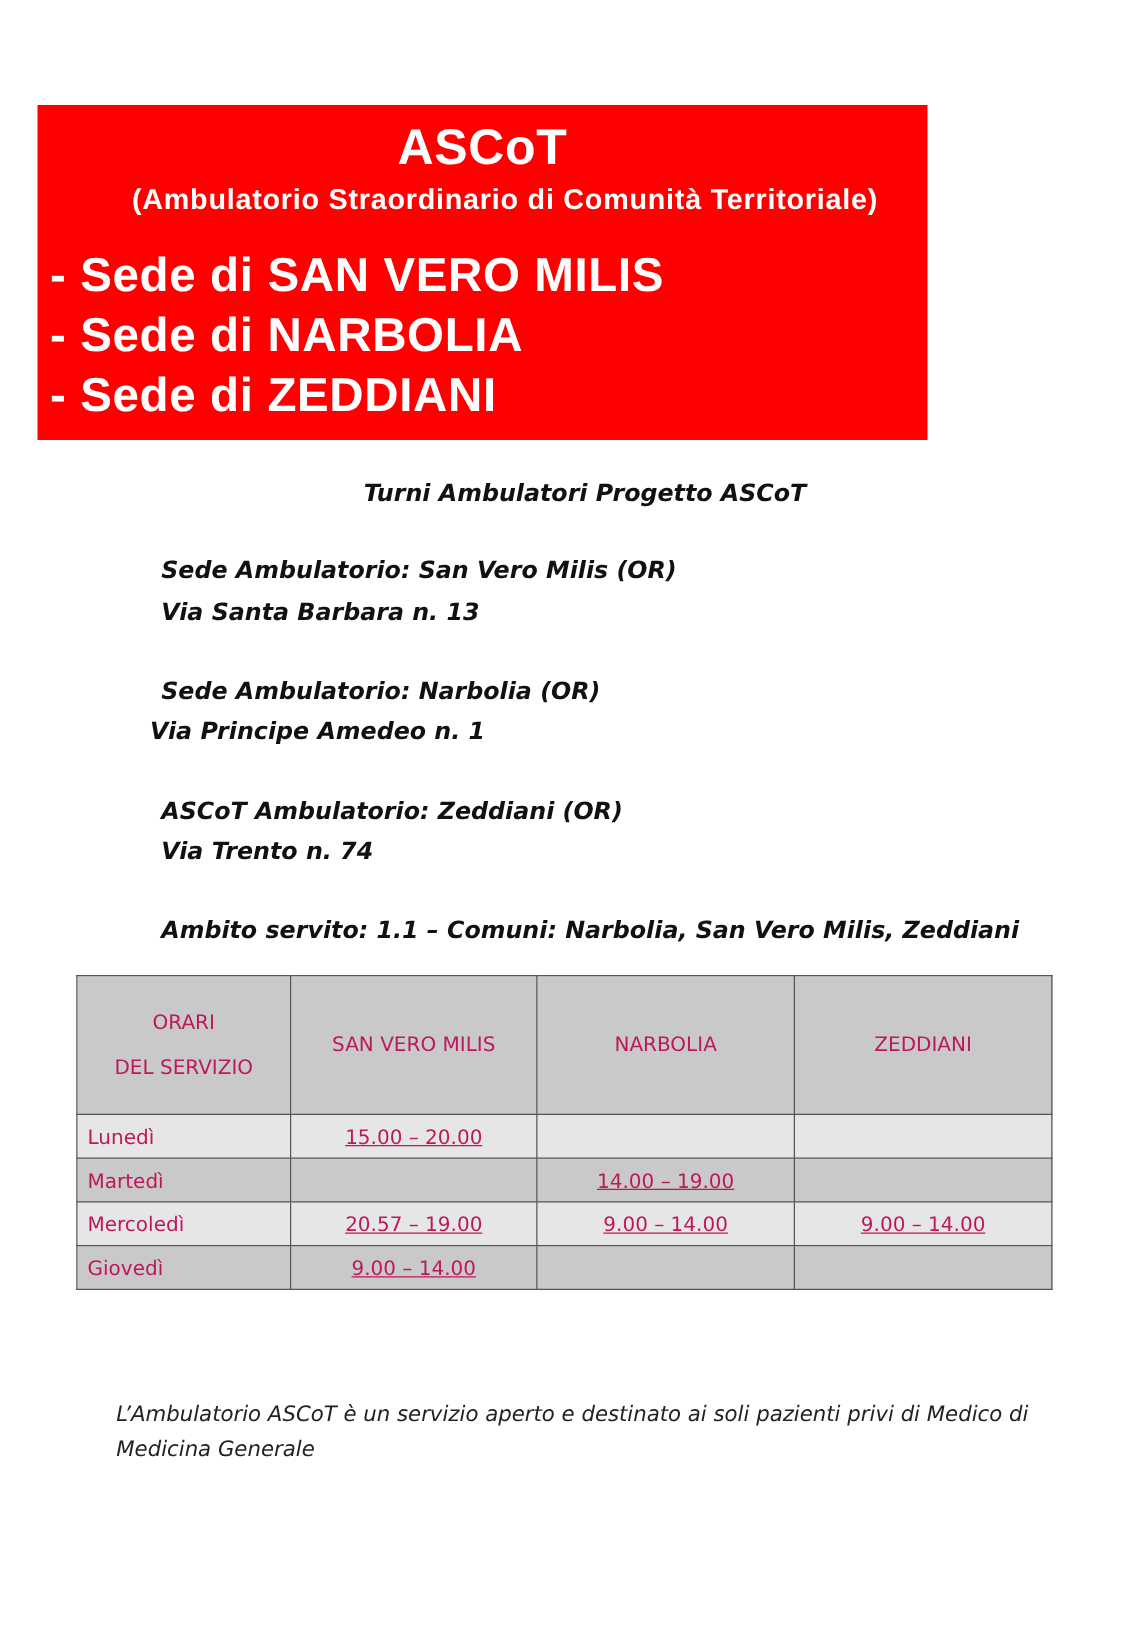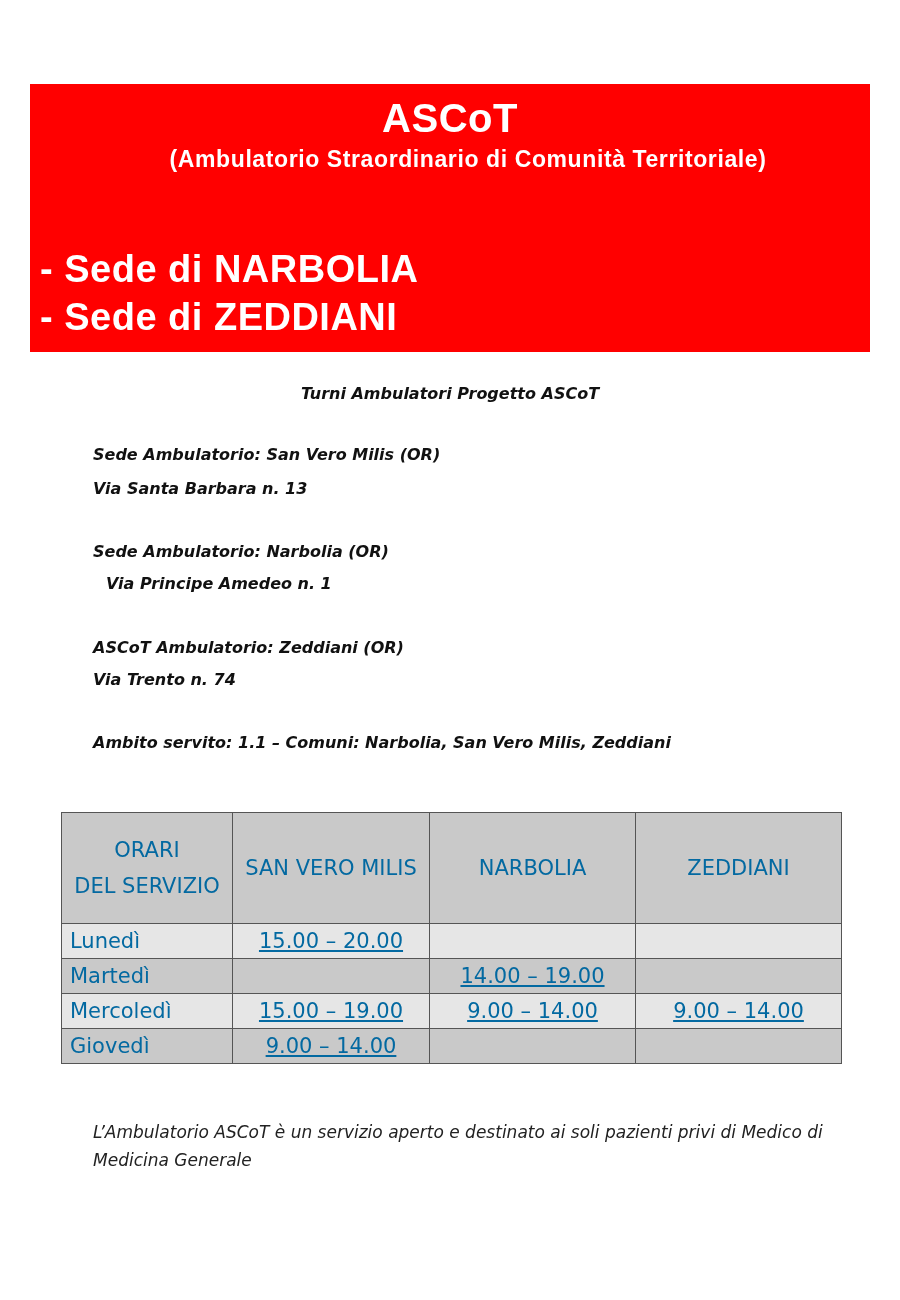--- a/index.html
+++ b/index.html
@@ -2,43 +2,43 @@
 <html><head>
 <meta charset="utf-8">
 <style>
   html, body { margin: 0; padding: 0; }
   body {
     width: 900px; height: 1300px; background: #ffffff; position: relative;
     font-family: "Liberation Sans", sans-serif; color: #111;
     overflow: hidden;
   }
   .banner {
-    position: absolute; left: 30px; top: 84px; width: 840px; height: 268px;
+    position: absolute; left: 30px; top: 84px; width: 712px; height: 268px;
     background: #ff0000; color: #ffffff;
   }
   .banner .title {
     position: absolute; left: 0; right: 0; top: 12px; text-align: center;
     font-family: "Liberation Sans", sans-serif; font-weight: bold; font-size: 40px;
     letter-spacing: 0.5px;
   }
   .banner .subtitle {
     position: absolute; left: 0; right: 0; top: 62px; text-align: center;
     font-weight: bold; font-size: 23px; letter-spacing: 0.6px; margin-left: 36px;
   }
   .banner .sede {
     position: absolute; left: 10px; font-weight: bold; font-size: 38px; letter-spacing: 0.5px;
   }
   .italic-b {
     position: absolute; font-family: "DejaVu Sans", sans-serif; font-style: italic; font-weight: bold;
-    font-size: 16px; color: #111;
+    font-size: 19px; color: #111; margin-left: 36px;
   }
   .center { left: 0; right: 0; text-align: center; }
   table.sched {
-    position: absolute; left: 61px; top: 812px; border-collapse: collapse;
-    font-family: "DejaVu Sans", sans-serif; font-size: 21px; color: #0369a1;
+    position: absolute; left: 61px; top: 780px; border-collapse: collapse;
+    font-family: "DejaVu Sans", sans-serif; font-size: 16px; color: #be185d;
   }
   table.sched td, table.sched th {
     border: 1.5px solid #555; padding: 0; font-weight: normal;
   }
   table.sched th { background: #c9c9c9; height: 110px; text-align: center; line-height: 36px; }
   table.sched td { height: 34px; }
   table.sched tr.light td { background: #e6e6e6; }
   table.sched tr.dark td { background: #c9c9c9; }
   td.day { text-align: left; padding-left: 8px !important; }
   td.time { text-align: center; text-decoration: underline; }
@@ -46,31 +46,32 @@
     position: absolute; left: 93px; top: 1118px; width: 740px;
     font-family: "DejaVu Sans", sans-serif; font-style: italic; font-size: 17px; line-height: 28px; color: #222;
   }
 </style>
 </head>
 <body>
 
 <div class="banner">
   <div class="title">ASCoT</div>
   <div class="subtitle">(Ambulatorio Straordinario di Comunità Territoriale)</div>
+  <div class="sede" style="top:116px">- Sede di SAN VERO MILIS</div>
   <div class="sede" style="top:164px">- Sede di NARBOLIA</div>
   <div class="sede" style="top:212px">- Sede di ZEDDIANI</div>
 </div>
 
 <div class="italic-b center" style="top:384px">Turni Ambulatori Progetto ASCoT</div>
 
 <div class="italic-b" style="left:93px; top:445px">Sede Ambulatorio: San Vero Milis (OR)</div>
 <div class="italic-b" style="left:93px; top:479px">Via Santa Barbara n. 13</div>
 
 <div class="italic-b" style="left:93px; top:542px">Sede Ambulatorio: Narbolia (OR)</div>
-<div class="italic-b" style="left:106px; top:574px">Via Principe Amedeo n. 1</div>
+<div class="italic-b" style="left:84px; top:574px">Via Principe Amedeo n. 1</div>
 
 <div class="italic-b" style="left:93px; top:638px">ASCoT Ambulatorio: Zeddiani (OR)</div>
 <div class="italic-b" style="left:93px; top:670px">Via Trento n. 74</div>
 
 <div class="italic-b" style="left:93px; top:733px">Ambito servito: 1.1 – Comuni: Narbolia, San Vero Milis, Zeddiani</div>
 
 <table class="sched">
   <tbody>
       <tr>
     <th style="width:170px">
@@ -88,21 +89,21 @@
     <td class="time"></td>
   </tr>
   <tr class="dark">
     <td class="day">Martedì</td>
     <td class="time"></td>
     <td class="time">14.00 – 19.00</td>
     <td class="time"></td>
   </tr>
   <tr class="light">
     <td class="day">Mercoledì</td>
-    <td class="time">15.00 – 19.00</td>
+    <td class="time">20.57 – 19.00</td>
     <td class="time">9.00 – 14.00</td>
     <td class="time">9.00 – 14.00</td>
   </tr>
   <tr class="dark">
     <td class="day">Giovedì</td>
     <td class="time">9.00 – 14.00</td>
     <td class="time"></td>
     <td class="time"></td>
   </tr>
 </tbody>

